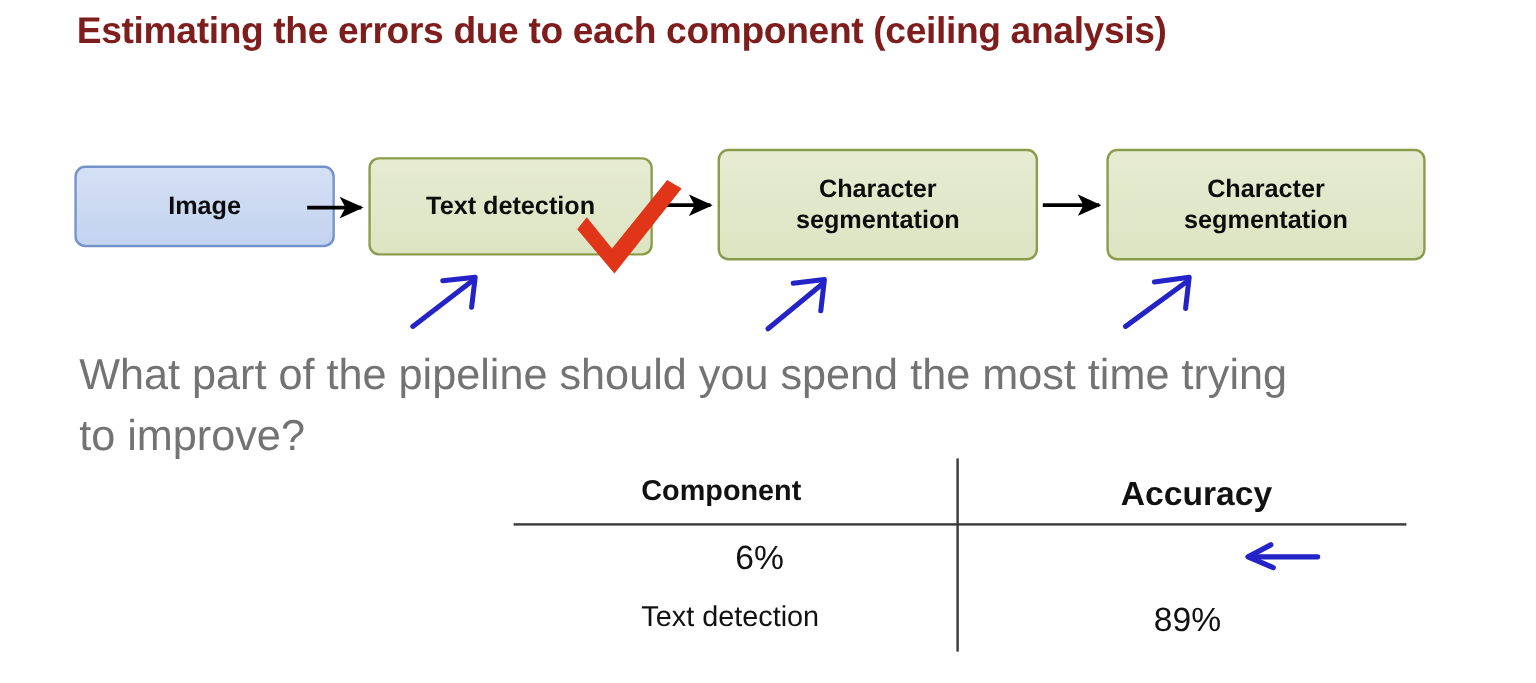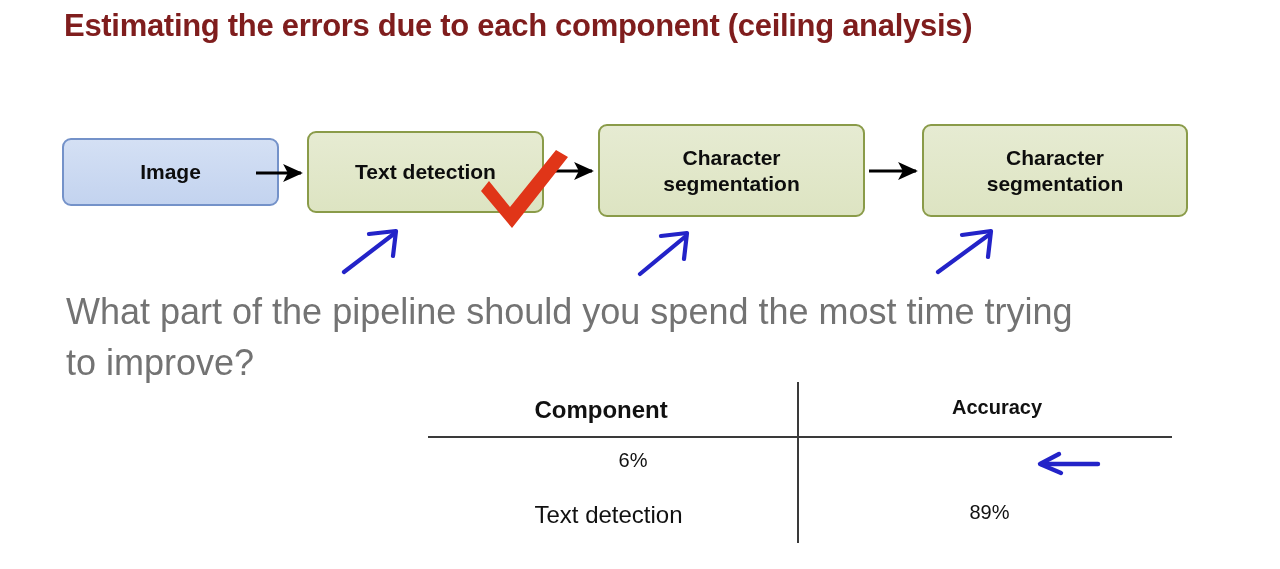--- a/index.html
+++ b/index.html
@@ -110,21 +110,21 @@
   }
   .tbl-col-comp {
     width: 370px;
     text-align: center;
     font-size: 24px;
     color: #111111;
   }
   .tbl-col-acc {
     width: 374px;
     text-align: center;
-    font-size: 20px;
+    font-size: 28px;
     color: #111111;
     position: relative;
     padding-left: 18px;
   }
   .tbl-head .tbl-col-comp,
   .tbl-head .tbl-col-acc {
     font-weight: bold;
   }
   .tbl-head { top: 14px; gap: 30px; }
   .tbl-row-0 { top: 67px; }

